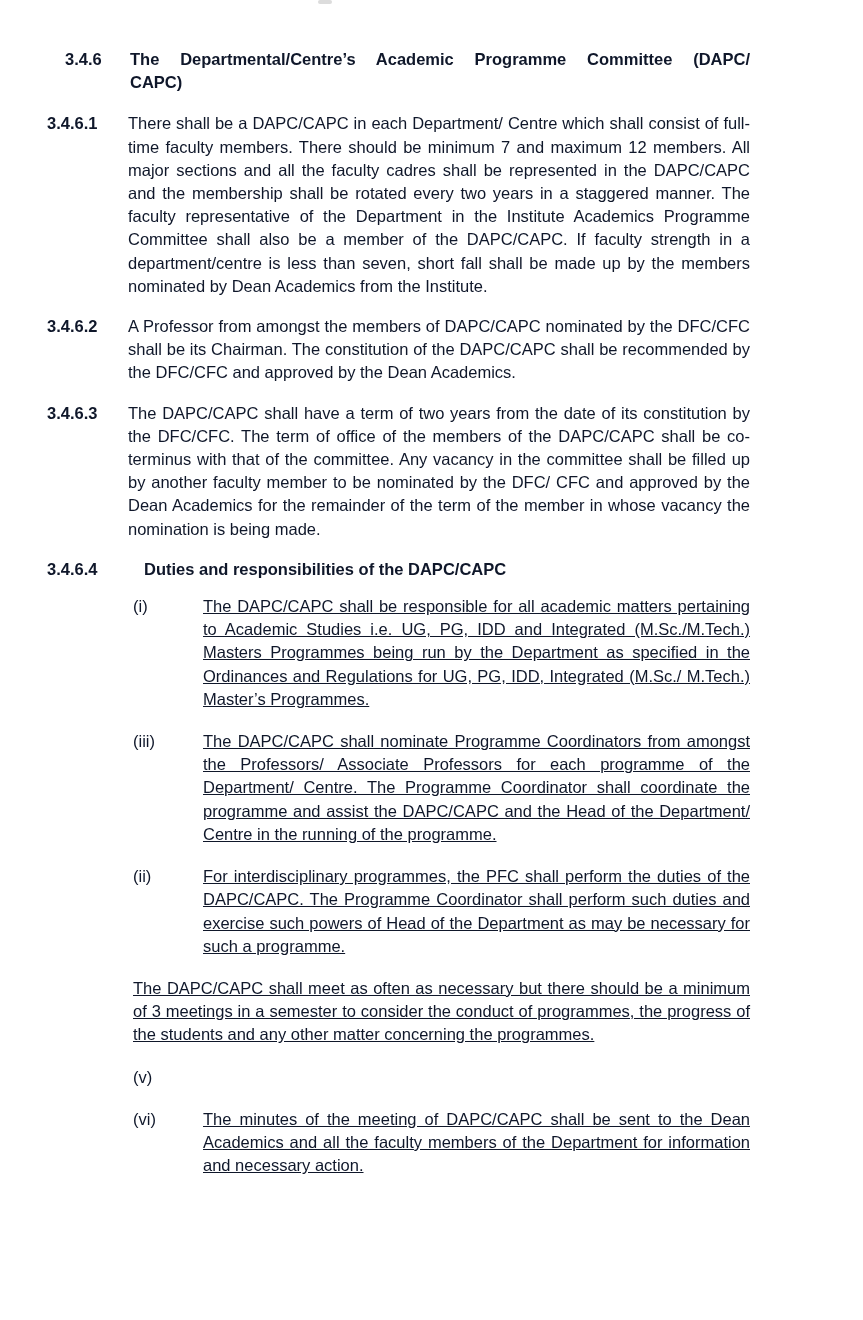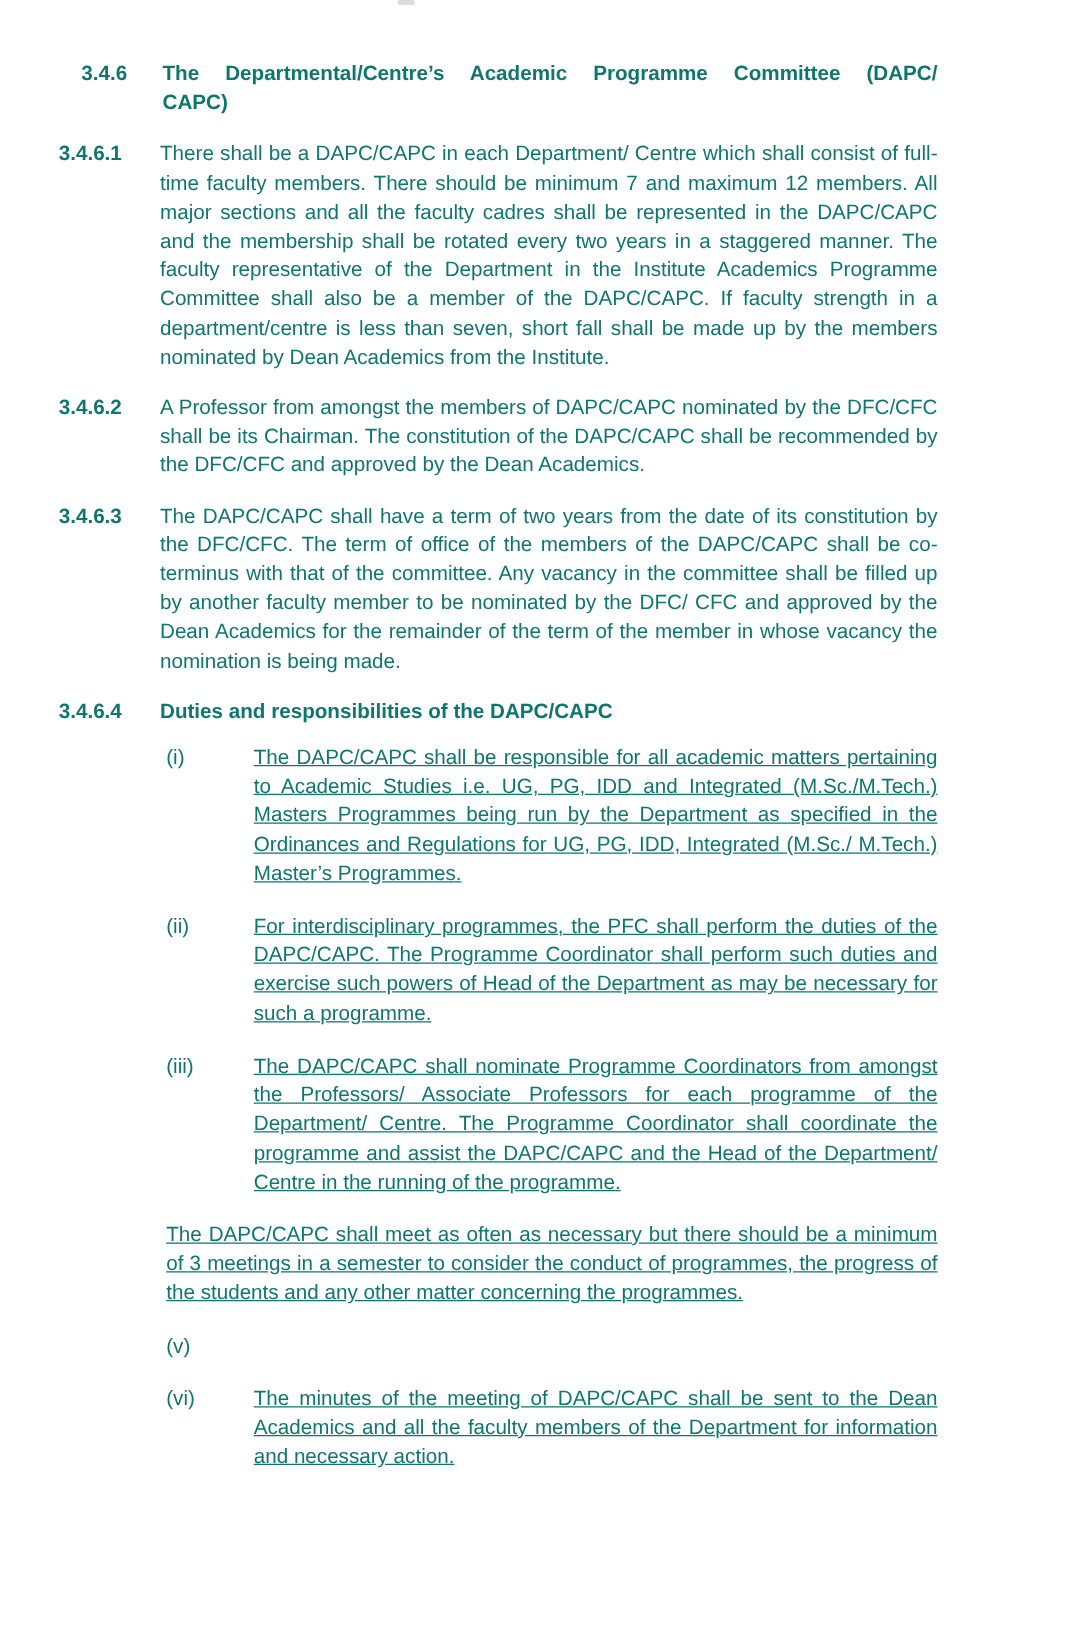--- a/index.html
+++ b/index.html
@@ -7,21 +7,21 @@
     padding: 0;
     background: #ffffff;
   }
   .page {
     position: relative;
     width: 800px;
     height: 1320px;
     background: #ffffff;
     overflow: hidden;
     font-family: "Liberation Sans", sans-serif;
-    color: #0f766e;
+    color: #0f172a;
   }
   .scan-artifact {
     position: absolute;
     left: 318px;
     top: 0;
     width: 14px;
     height: 4px;
     background: #dcdcdc;
     border-radius: 2px;
   }
@@ -53,21 +53,21 @@
   }
   .pnum {
     flex: 0 0 81px;
     font-weight: bold;
   }
   .ptext {
     flex: 1;
     margin: 0;
     text-align: justify;
   }
-  .para.subhead { margin-bottom: 14px; }
+  .para.subhead { margin-bottom: 14px; gap: 16px; }
   .subhead .ptext {
     font-weight: bold;
     text-align: left;
   }
   .duty-list { margin-left: 86px; }
   .duty-item {
     display: flex;
     margin-bottom: 19px;
   }
   .ilabel { flex: 0 0 70px; }
@@ -116,27 +116,27 @@
     </div>
 
     <div class="duty-list">
 
       <div class="duty-item">
         <span class="ilabel">(i)</span>
         <p class="itext">The DAPC/CAPC shall be responsible for all academic matters pertaining to Academic Studies i.e. UG, PG, IDD and Integrated (M.Sc./M.Tech.) Masters Programmes being run by the Department as specified in the Ordinances and Regulations for UG, PG, IDD, Integrated (M.Sc./ M.Tech.) Master’s Programmes.</p>
       </div>
 
       <div class="duty-item">
-        <span class="ilabel">(ii)</span>
-        <p class="itext">For interdisciplinary programmes, the PFC shall perform the duties of the DAPC/CAPC. The Programme Coordinator shall perform such duties and exercise such powers of Head of the Department as may be necessary for such a programme.</p>
+        <span class="ilabel">(iii)</span>
+        <p class="itext">The DAPC/CAPC shall nominate Programme Coordinators from amongst the Professors/ Associate Professors for each programme of the Department/ Centre. The Programme Coordinator shall coordinate the programme and assist the DAPC/CAPC and the Head of the Department/ Centre in the running of the programme.</p>
       </div>
 
       <div class="duty-item">
-        <span class="ilabel">(iii)</span>
-        <p class="itext">The DAPC/CAPC shall nominate Programme Coordinators from amongst the Professors/ Associate Professors for each programme of the Department/ Centre. The Programme Coordinator shall coordinate the programme and assist the DAPC/CAPC and the Head of the Department/ Centre in the running of the programme.</p>
+        <span class="ilabel">(ii)</span>
+        <p class="itext">For interdisciplinary programmes, the PFC shall perform the duties of the DAPC/CAPC. The Programme Coordinator shall perform such duties and exercise such powers of Head of the Department as may be necessary for such a programme.</p>
       </div>
 
       <div class="duty-item">
         <p class="itext">The DAPC/CAPC shall meet as often as necessary but there should be a minimum of 3 meetings in a semester to consider the conduct of programmes, the progress of the students and any other matter concerning the programmes.</p>
       </div>
 
       <div class="duty-item">
         <span class="ilabel">(v)</span>
       </div>
 

